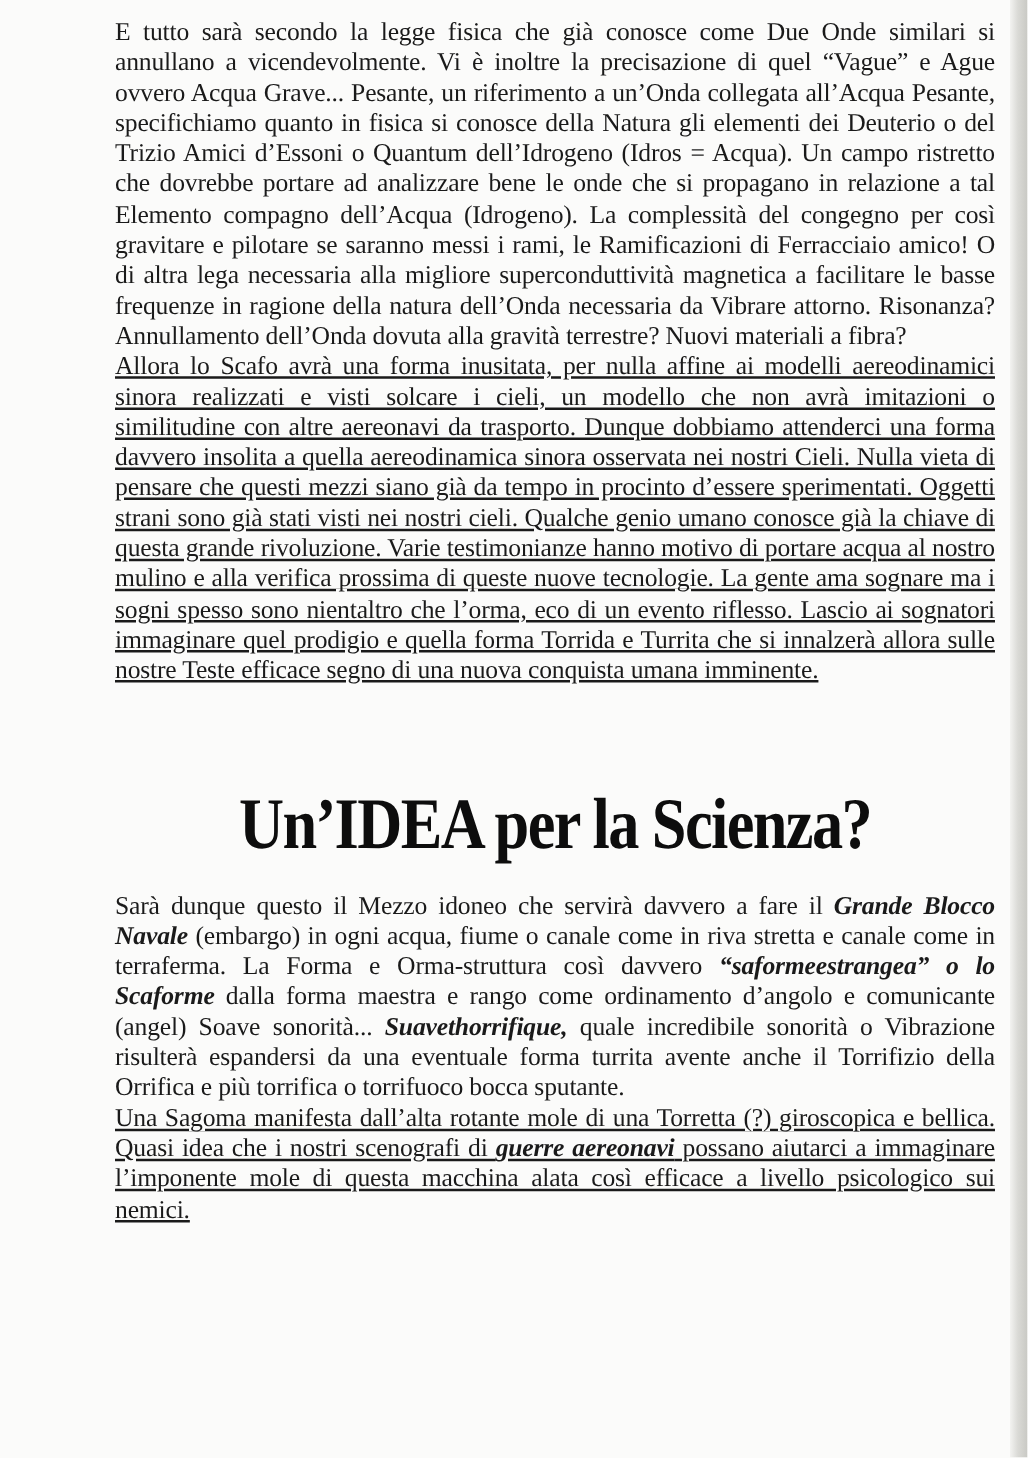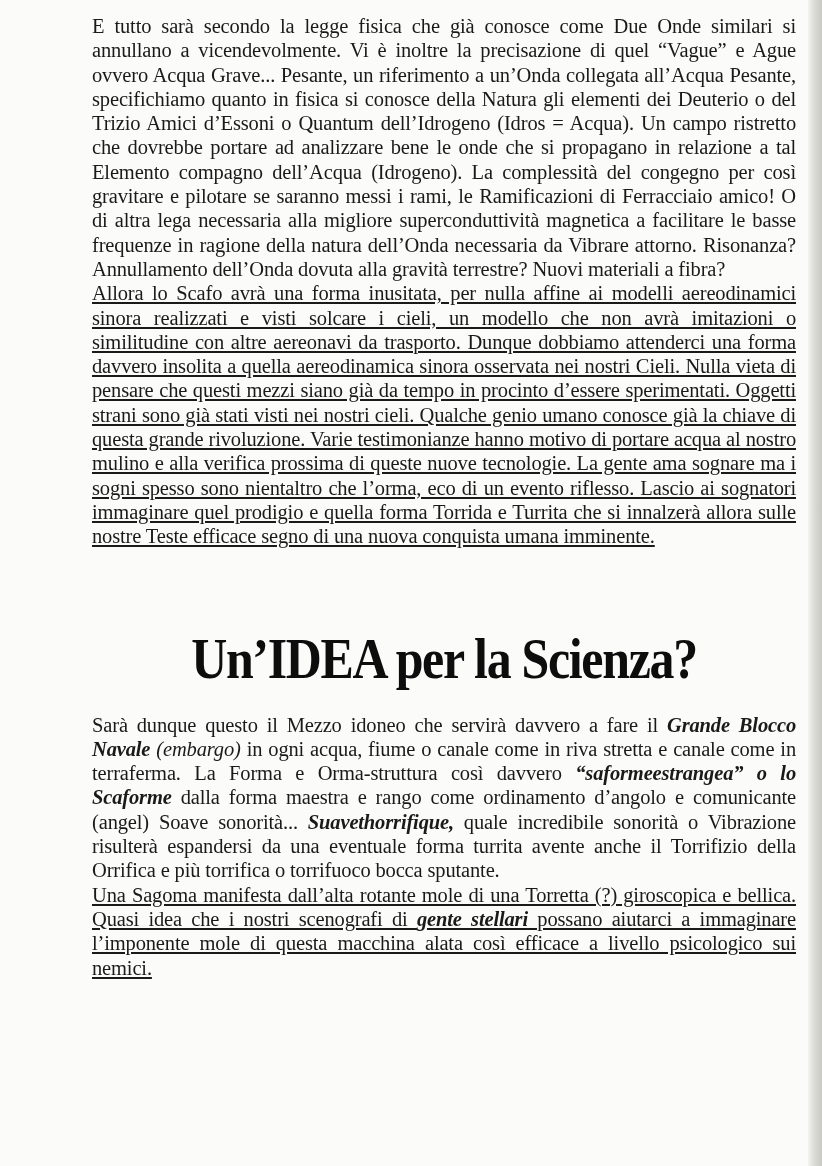--- a/index.html
+++ b/index.html
@@ -52,30 +52,29 @@
     letter-spacing: -1.5px;
     transform: scaleX(0.86);
     transform-origin: center;
     color: #0d0d0d;
   }
   .bi {
     font-weight: bold;
     font-style: italic;
   }
   .it {
-    font-style: italic;
   }
 </style>
 </head>
 <body>
 
 <div class="page-edge"></div>
 
 <div class="column">
   <p class="para">E tutto sarà secondo la legge fisica che già conosce come Due Onde similari si annullano a vicendevolmente. Vi è inoltre la precisazione di quel “Vague” e Ague ovvero Acqua Grave... Pesante, un riferimento a un’Onda collegata all’Acqua Pesante, specifichiamo quanto in fisica si conosce della Natura gli elementi dei Deuterio o del Trizio Amici d’Essoni o Quantum dell’Idrogeno (Idros = Acqua). Un campo ristretto che dovrebbe portare ad analizzare bene le onde che si propagano in relazione a tal Elemento compagno dell’Acqua (Idrogeno). La complessità del congegno per così gravitare e pilotare se saranno messi i rami, le Ramificazioni di Ferracciaio amico! O di altra lega necessaria alla migliore superconduttività magnetica a facilitare le basse frequenze in ragione della natura dell’Onda necessaria da Vibrare attorno. Risonanza? Annullamento dell’Onda dovuta alla gravità terrestre? Nuovi materiali a fibra?</p>
   <p class="para">Allora lo Scafo avrà una forma inusitata, per nulla affine ai modelli aereodinamici sinora realizzati e visti solcare i cieli, un modello che non avrà imitazioni o similitudine con altre aereonavi da trasporto. Dunque dobbiamo attenderci una forma davvero insolita a quella aereodinamica sinora osservata nei nostri Cieli. Nulla vieta di pensare che questi mezzi siano già da tempo in procinto d’essere sperimentati. Oggetti strani sono già stati visti nei nostri cieli. Qualche genio umano conosce già la chiave di questa grande rivoluzione. Varie testimonianze hanno motivo di portare acqua al nostro mulino e alla verifica prossima di queste nuove tecnologie. La gente ama sognare ma i sogni spesso sono nientaltro che l’orma, eco di un evento riflesso. Lascio ai sognatori immaginare quel prodigio e quella forma Torrida e Turrita che si innalzerà allora sulle nostre Teste efficace segno di una nuova conquista umana imminente.</p>
 
   <h1 class="heading">Un’IDEA per la Scienza?</h1>
 
   <p class="para"><span>Sarà dunque questo il Mezzo idoneo che servirà davvero a fare il </span><span class="bi">Grande Blocco Navale</span><span> </span><span class="it">(embargo)</span><span> in ogni acqua, fiume o canale come in riva stretta e canale come in terraferma. La Forma e Orma-struttura così davvero </span><span class="bi">“saformeestrangea” o lo Scaforme</span><span> dalla forma maestra e rango come ordinamento d’angolo e comunicante (angel) Soave sonorità... </span><span class="bi">Suavethorrifique,</span><span> quale incredibile sonorità o Vibrazione risulterà espandersi da una eventuale forma turrita avente anche il Torrifizio della Orrifica e più torrifica o torrifuoco bocca sputante.</span></p>
 
-  <p class="para"><span>Una Sagoma manifesta dall’alta rotante mole di una Torretta (?) giroscopica e bellica. Quasi idea che i nostri scenografi di </span><span class="bi">gente stellari</span><span> possano aiutarci a immaginare l’imponente mole di questa macchina alata così efficace a livello psicologico sui nemici.</span></p>
+  <p class="para"><span>Una Sagoma manifesta dall’alta rotante mole di una Torretta (?) giroscopica e bellica. Quasi idea che i nostri scenografi di </span><span class="bi">guerre aereonavi</span><span> possano aiutarci a immaginare l’imponente mole di questa macchina alata così efficace a livello psicologico sui nemici.</span></p>
 </div>
 
 </body></html>

